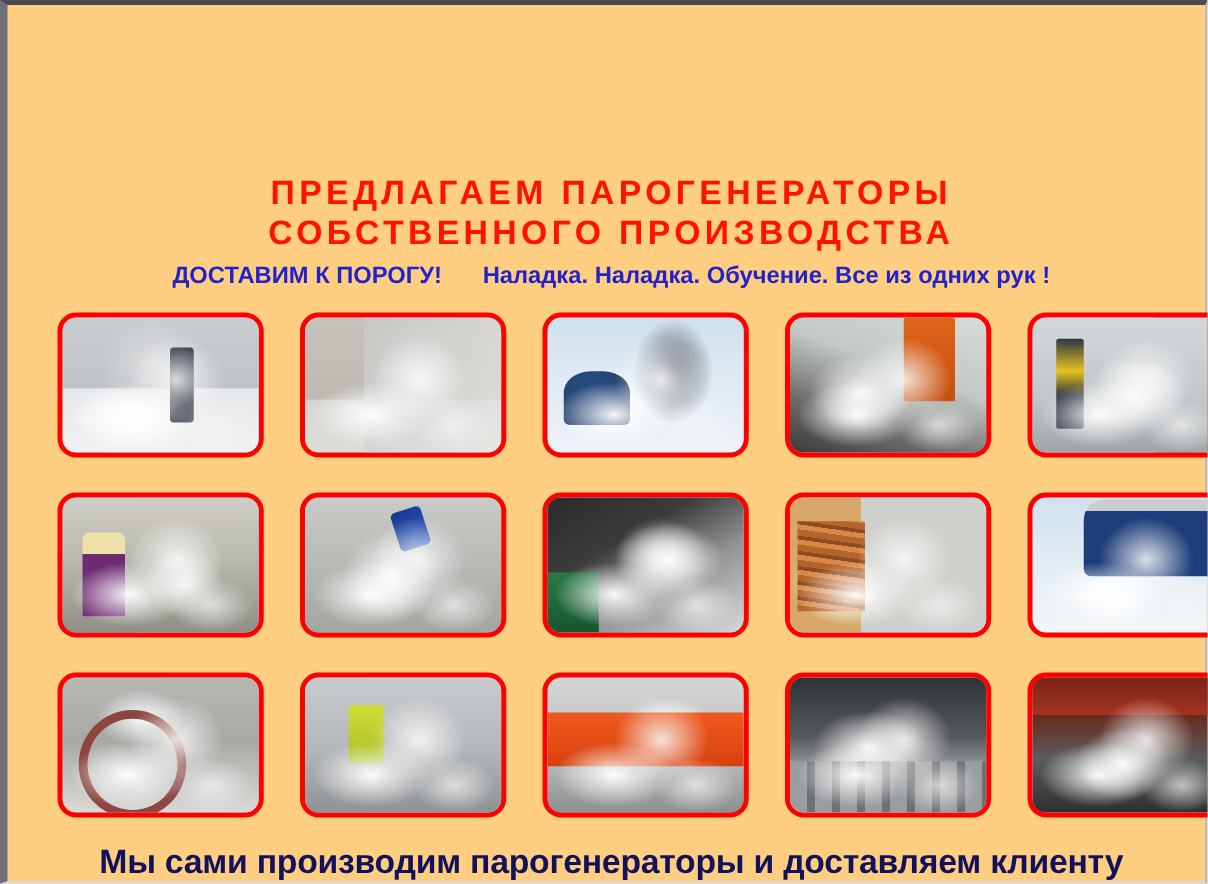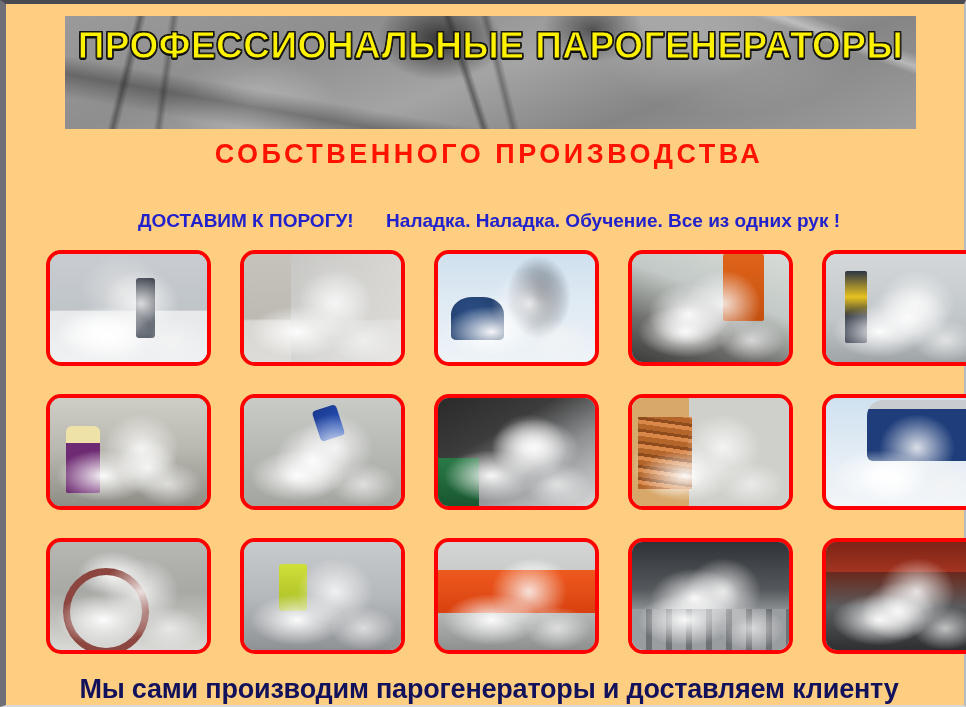--- a/index.html
+++ b/index.html
@@ -202,25 +202,23 @@
     font-size:27px;line-height:32px;font-weight:bold;
     letter-spacing:-.2px;
     white-space:nowrap;
   }
 </style>
 </head>
 <body>
 
 <div id="poster">
 
-  <div class="banner">
-    <div class="banner-title">ПРОФЕССИОНАЛЬНЫЕ ПАРОГЕНЕРАТОРЫ</div>
-  </div>
 
   <div class="headline">
+    <span class="l1">ПРЕДЛАГАЕМ   ПАРОГЕНЕРАТОРЫ</span>
     <span class="l2">СОБСТВЕННОГО ПРОИЗВОДСТВА</span>
   </div>
 
   <div class="subtitle">
     <span>ДОСТАВИМ К ПОРОГУ!</span>
     <span class="gap"></span>
     <span>Наладка. Наладка. Обучение.  Все из одних рук !</span>
   </div>
 
   <div class="grid">

